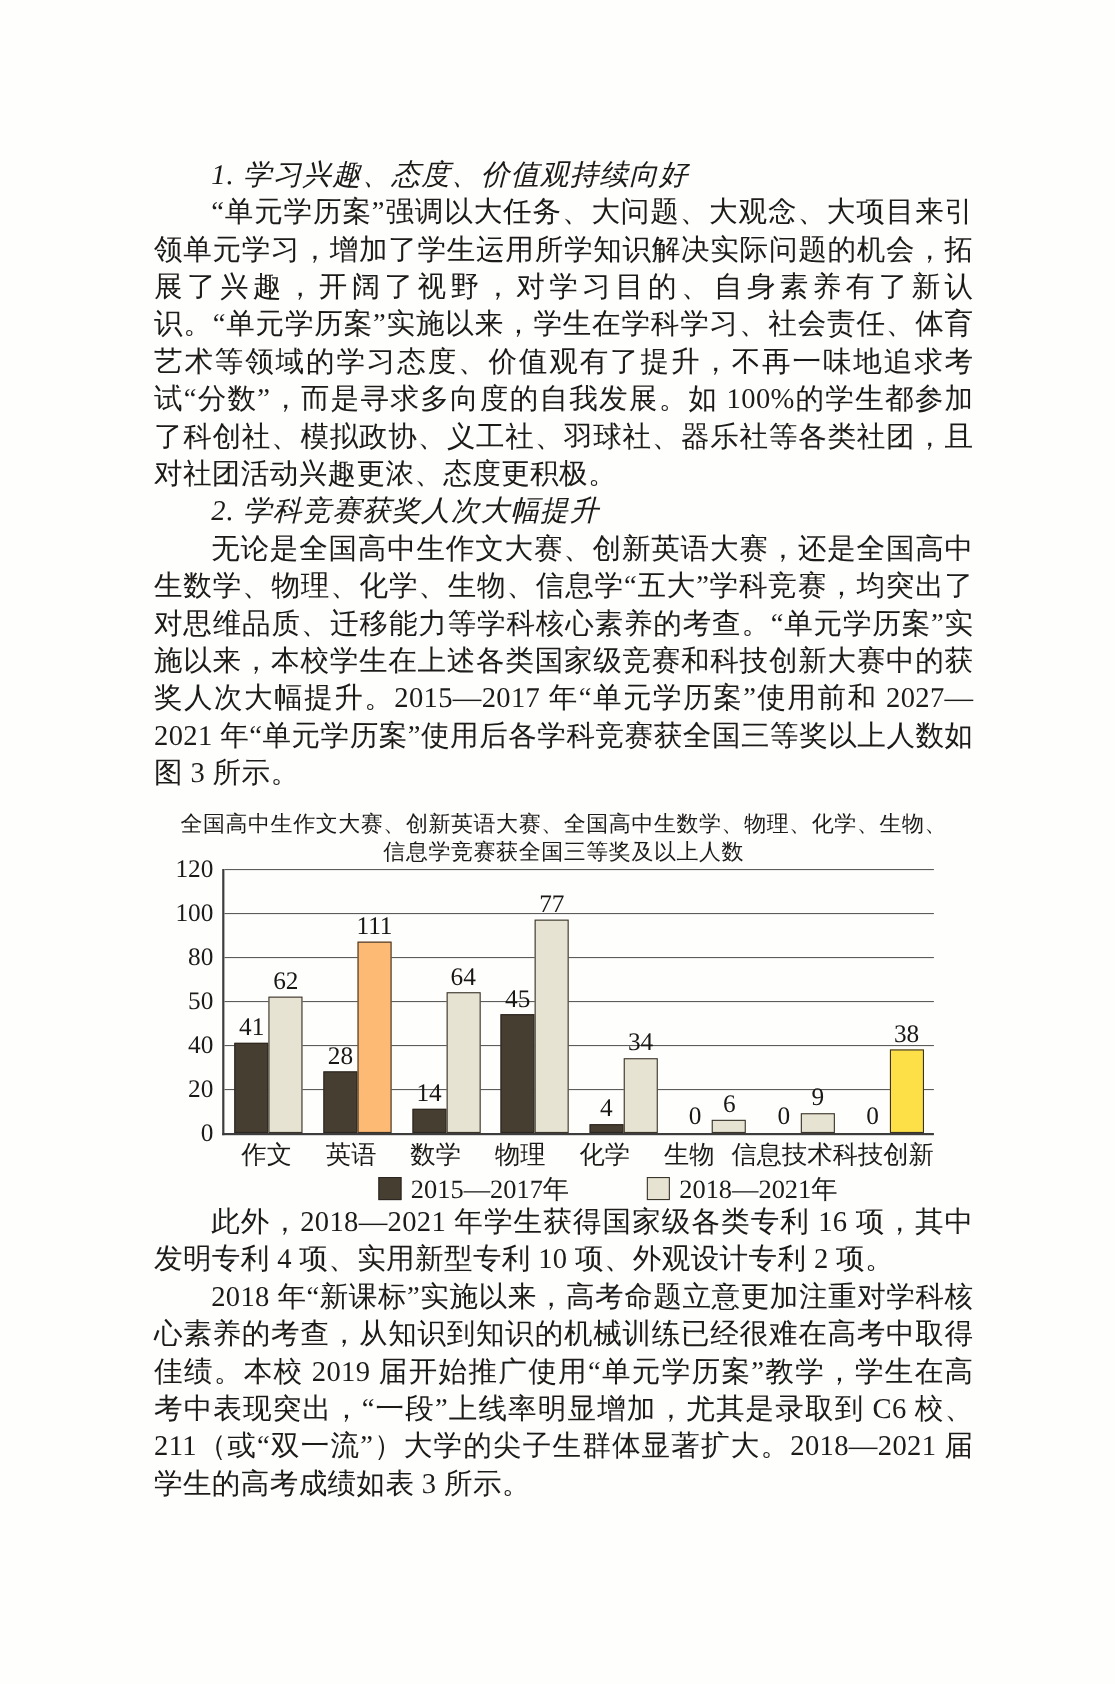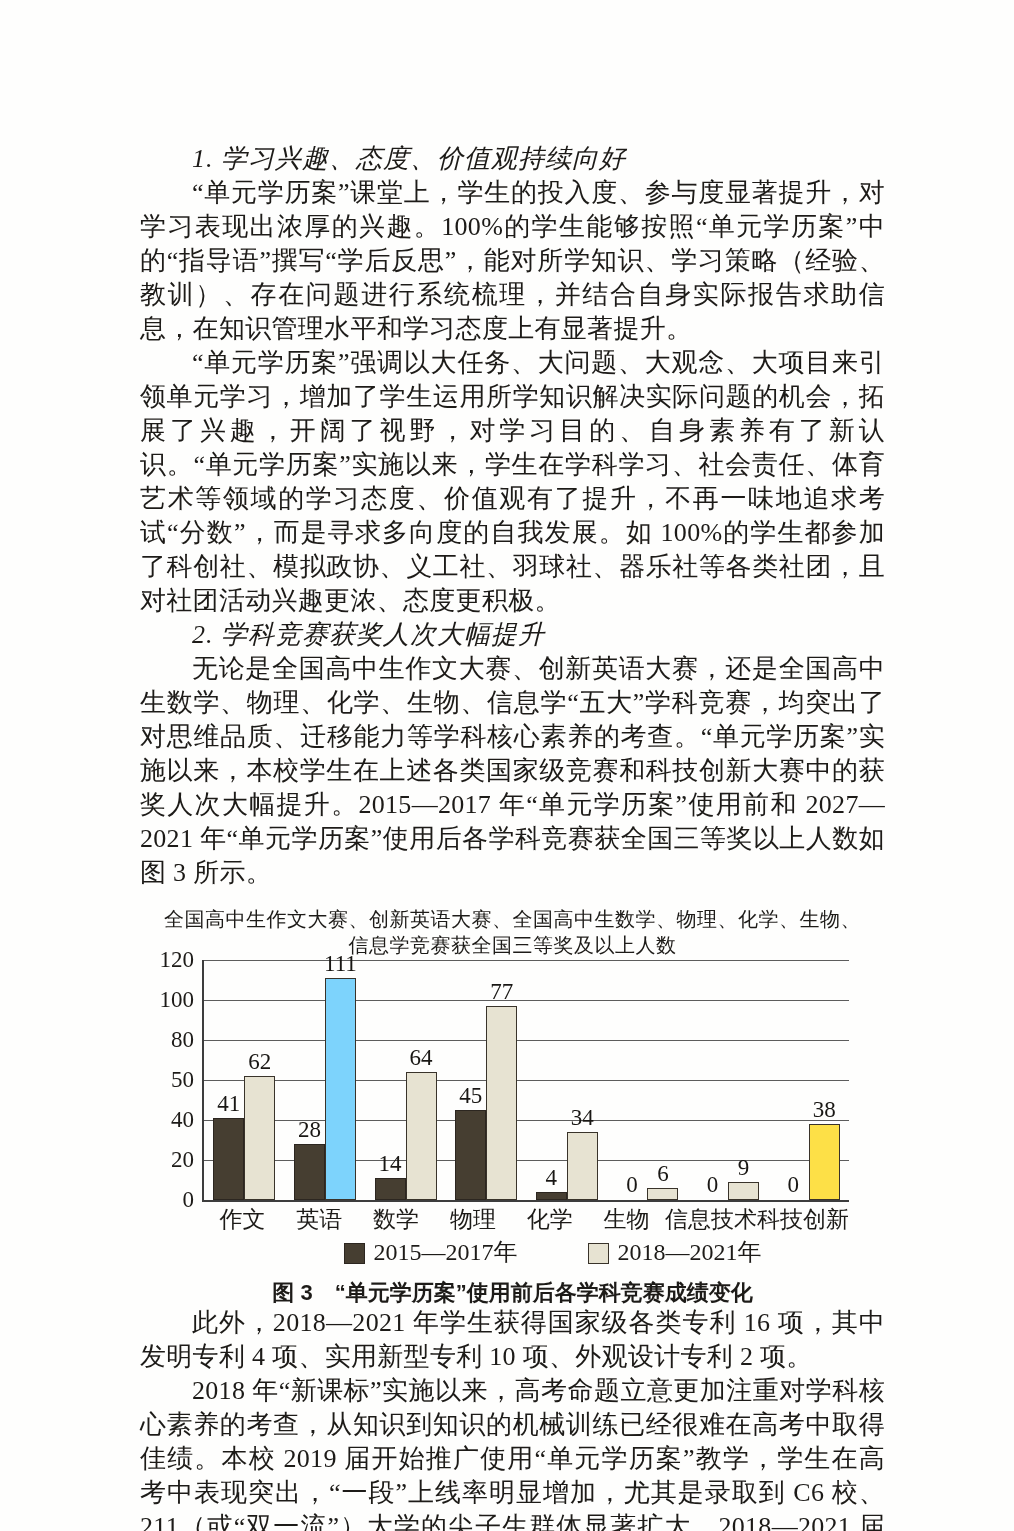--- a/index.html
+++ b/index.html
@@ -62,41 +62,40 @@
     left:50%; transform:translateX(-50%);
     font-size:23px; line-height:24px; white-space:nowrap;
     color:#191714;
   }
   .x-axis { display:flex; width:645px; margin-left:64px; margin-top:4px; }
   .xlabel { flex:1; text-align:center; font-size:23px; line-height:28px; white-space:nowrap; }
   .legend {
     display:flex; justify-content:center; gap:70px;
     margin-top:6px; transform:translateX(40px);
   }
-  .legend-item { display:flex; align-items:flex-end; gap:9px; font-size:24px; line-height:24px; }
+  .legend-item { display:flex; align-items:flex-start; gap:9px; font-size:24px; line-height:24px; }
   .swatch { width:21px; height:21px; display:inline-block; box-sizing:border-box; border:1px solid #2e2a24; }
 
   .caption {
     margin:16px 0 0;
     text-align:center;
     font-family:"Liberation Sans","DejaVu Sans",sans-serif;
     font-weight:bold;
     font-size:22px;
     line-height:26px;
   }
   .after-chart { margin-top:28px; }
 </style>
 </head>
 <body>
 
 <div class="page">
   <div class="content">
 
     <p class="heading">1. 学习兴趣、态度、价值观持续向好</p>
-    <p class="body">“单元学历案”课堂上，学生的投入度、参与度显著提升，对学习表现出浓厚的兴趣。100%的学生能够按照“单元学历案”中的“指导语”撰写“学后反思”，能对所学知识、学习策略（经验、教训）、存在问题进行系统梳理，并结合自身实际报告求助信息，在知识管理水平和学习态度上有显著提升。</p>
     <p class="body">“单元学历案”强调以大任务、大问题、大观念、大项目来引领单元学习，增加了学生运用所学知识解决实际问题的机会，拓展了兴趣，开阔了视野，对学习目的、自身素养有了新认识。“单元学历案”实施以来，学生在学科学习、社会责任、体育艺术等领域的学习态度、价值观有了提升，不再一味地追求考试“分数”，而是寻求多向度的自我发展。如 100%的学生都参加了科创社、模拟政协、义工社、羽球社、器乐社等各类社团，且对社团活动兴趣更浓、态度更积极。</p>
     <p class="heading">2. 学科竞赛获奖人次大幅提升</p>
     <p class="body">无论是全国高中生作文大赛、创新英语大赛，还是全国高中生数学、物理、化学、生物、信息学“五大”学科竞赛，均突出了对思维品质、迁移能力等学科核心素养的考查。“单元学历案”实施以来，本校学生在上述各类国家级竞赛和科技创新大赛中的获奖人次大幅提升。2015—2017 年“单元学历案”使用前和 2027—2021 年“单元学历案”使用后各学科竞赛获全国三等奖以上人数如图 3 所示。</p>
 
     <div class="chart-block">
       <div class="chart-title">
         <div>全国高中生作文大赛、创新英语大赛、全国高中生数学、物理、化学、生物、</div>
         <div>信息学竞赛获全国三等奖及以上人数</div>
       </div>
       <div class="plot-row">
@@ -122,34 +121,34 @@
                   <span class="bar-value">41</span>
                 </div>
                 <div class="bar" style="height: 124px; background: rgb(231, 227, 210); border-color: rgb(57, 51, 42); text-align: right;">
                   <span class="bar-value">62</span>
                 </div>
               </div>
               <div class="group">
                 <div class="bar" style="height: 56px; background: rgb(70, 62, 49); border-color: rgb(44, 38, 32);">
                   <span class="bar-value">28</span>
                 </div>
-                <div class="bar" style="height: 222px; background: #7dd3fc; border-color: rgb(57, 51, 42);">
+                <div class="bar" style="height: 174px; background: #fdba74; border-color: rgb(57, 51, 42);">
                   <span class="bar-value">111</span>
                 </div>
               </div>
               <div class="group">
                 <div class="bar" style="height: 22px; background: rgb(70, 62, 49); border-color: rgb(44, 38, 32);">
                   <span class="bar-value">14</span>
                 </div>
                 <div class="bar" style="height: 128px; background: rgb(231, 227, 210); border-color: rgb(57, 51, 42);">
                   <span class="bar-value">64</span>
                 </div>
               </div>
               <div class="group">
-                <div class="bar" style="height: 90px; background: rgb(70, 62, 49); border-color: rgb(44, 38, 32);">
+                <div class="bar" style="height: 108px; background: rgb(70, 62, 49); border-color: rgb(44, 38, 32);">
                   <span class="bar-value">45</span>
                 </div>
                 <div class="bar" style="height: 194px; background: rgb(231, 227, 210); border-color: rgb(57, 51, 42);">
                   <span class="bar-value">77</span>
                 </div>
               </div>
               <div class="group">
                 <div class="bar" style="height: 8px; background: rgb(70, 62, 49); border-color: rgb(44, 38, 32);">
                   <span class="bar-value">4</span>
                 </div>
@@ -199,19 +198,18 @@
             <span class="swatch" style="background: rgb(70, 62, 49); border-color: rgb(44, 38, 32);"></span>
             <span>2015—2017年</span>
           </div>
           <div class="legend-item">
             <span class="swatch" style="background: rgb(231, 227, 210); border-color: rgb(57, 51, 42);"></span>
             <span>2018—2021年</span>
           </div>
         </div>
     </div>
 
-    <p class="caption">图 3　“单元学历案”使用前后各学科竞赛成绩变化</p>
 
     <p class="body after-chart">此外，2018—2021 年学生获得国家级各类专利 16 项，其中发明专利 4 项、实用新型专利 10 项、外观设计专利 2 项。</p>
     <p class="body">2018 年“新课标”实施以来，高考命题立意更加注重对学科核心素养的考查，从知识到知识的机械训练已经很难在高考中取得佳绩。本校 2019 届开始推广使用“单元学历案”教学，学生在高考中表现突出，“一段”上线率明显增加，尤其是录取到 C6 校、211（或“双一流”）大学的尖子生群体显著扩大。2018—2021 届学生的高考成绩如表 3 所示。</p>
 
   </div>
 </div>
 
 </body></html>

